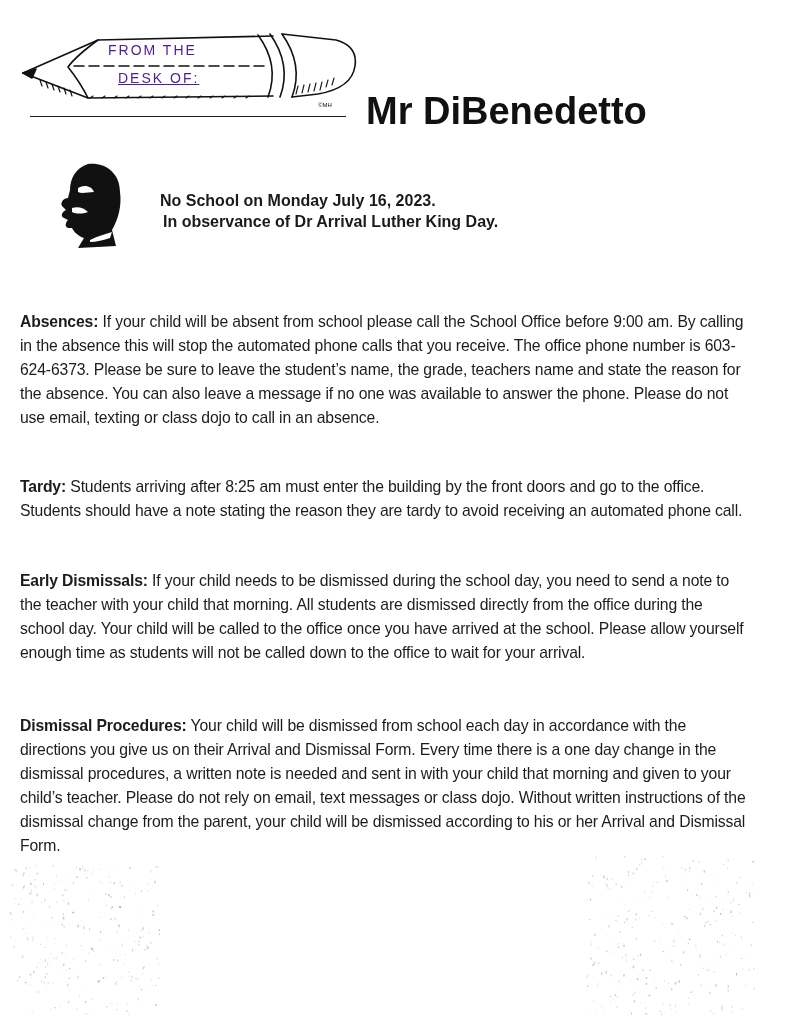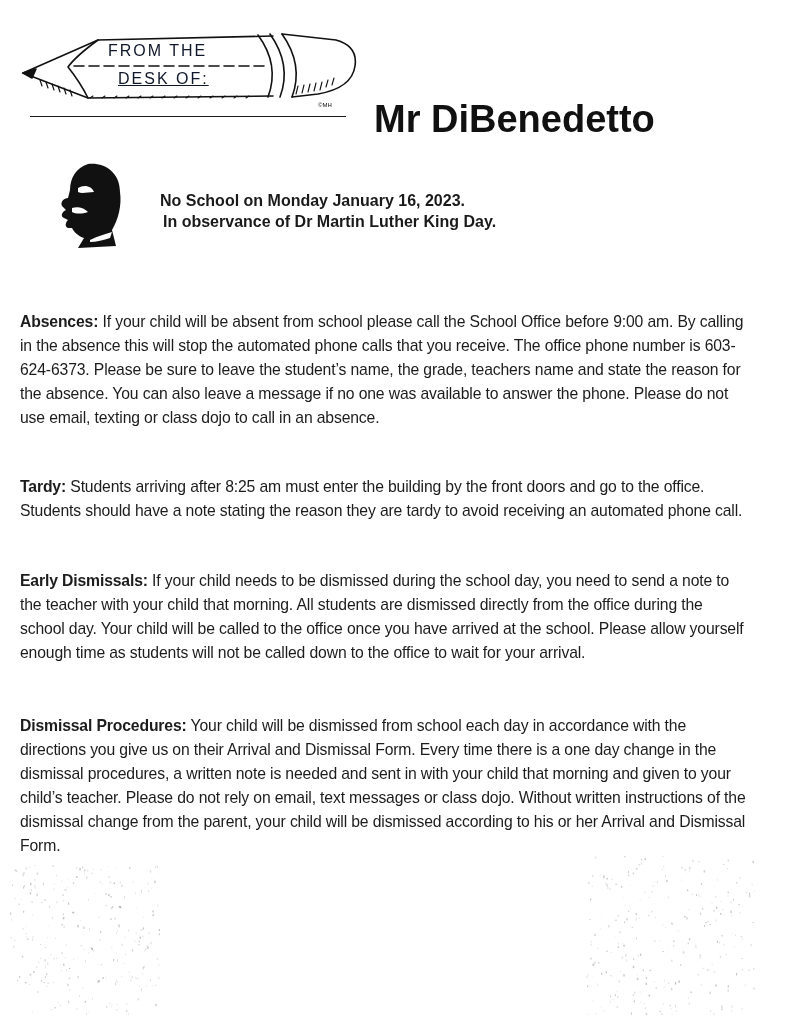--- a/index.html
+++ b/index.html
@@ -18,44 +18,44 @@
     .pencil {
       position: absolute;
       left: 18px;
       top: 30px;
       width: 340px;
       height: 95px;
     }
     .pencil-label {
       position: absolute;
       font-family: "Liberation Sans", sans-serif;
-      font-size: 16px;
+      font-size: 14px;
       letter-spacing: 2px;
-      color: #0f172a;
+      color: #4c1d95;
       font-weight: normal;
     }
     .pencil-label.top { left: 108px; top: 42px; }
     .pencil-label.bottom { left: 118px; top: 70px; text-decoration: underline; }
     .underline-rule {
       position: absolute;
       left: 30px;
       top: 116px;
       width: 316px;
       height: 0;
       border-top: 1.5px solid #1a1a1a;
     }
     .teacher-name {
       position: absolute;
       left: 362px;
       top: 86px;
       font-size: 38px;
       font-weight: bold;
       color: #111;
       letter-spacing: 0px;
-      margin: 12px;
+      margin: 4px;
     }
     .mlk-portrait {
       position: absolute;
       left: 48px;
       top: 162px;
       width: 76px;
       height: 88px;
     }
     .announcement {
       position: absolute;
@@ -142,22 +142,22 @@
     L16,56 C12,54 14,50 18,48
     L14,44 C12,40 16,36 20,36
     L22,28
     C22,16 28,6 40,2 Z"></path>
   <path fill="#fff" d="M30,26 C36,22 44,24 46,30 C40,30 34,32 30,30 Z"></path>
   <path fill="#fff" d="M24,46 C30,44 36,46 40,50 C34,52 28,52 24,50 Z"></path>
   <path fill="#fff" d="M42,78 C50,74 58,72 64,70 L62,76 C56,78 48,80 42,80 Z"></path>
 </svg>
 
 <div class="announcement">
-  <span class="line1">No School on Monday January 16, 2023.</span>
-  <span class="line2">In observance of Dr Martin Luther King Day.</span>
+  <span class="line1">No School on Monday July 16, 2023.</span>
+  <span class="line2">In observance of Dr Arrival Luther King Day.</span>
 </div>
 
 <p class="section" id="sec-absences">
   <span class="heading">Absences:</span>
   <span>If your child will be absent from school please call the School Office before 9:00 am.  By calling in the absence this will stop the automated phone calls that you receive.  The office phone number is 603-624-6373. Please be sure to leave the student’s name, the grade, teachers name and state the reason for the absence.  You can also leave a message if no one was available to answer the phone.  Please do not use email, texting or class dojo to call in an absence.</span>
 </p>
 
 <p class="section" id="sec-tardy">
   <span class="heading">Tardy:</span>
   <span>Students arriving after 8:25 am must enter the building by the front doors and go to the office.  Students should have a note stating the reason they are tardy to avoid receiving an automated phone call.</span>

